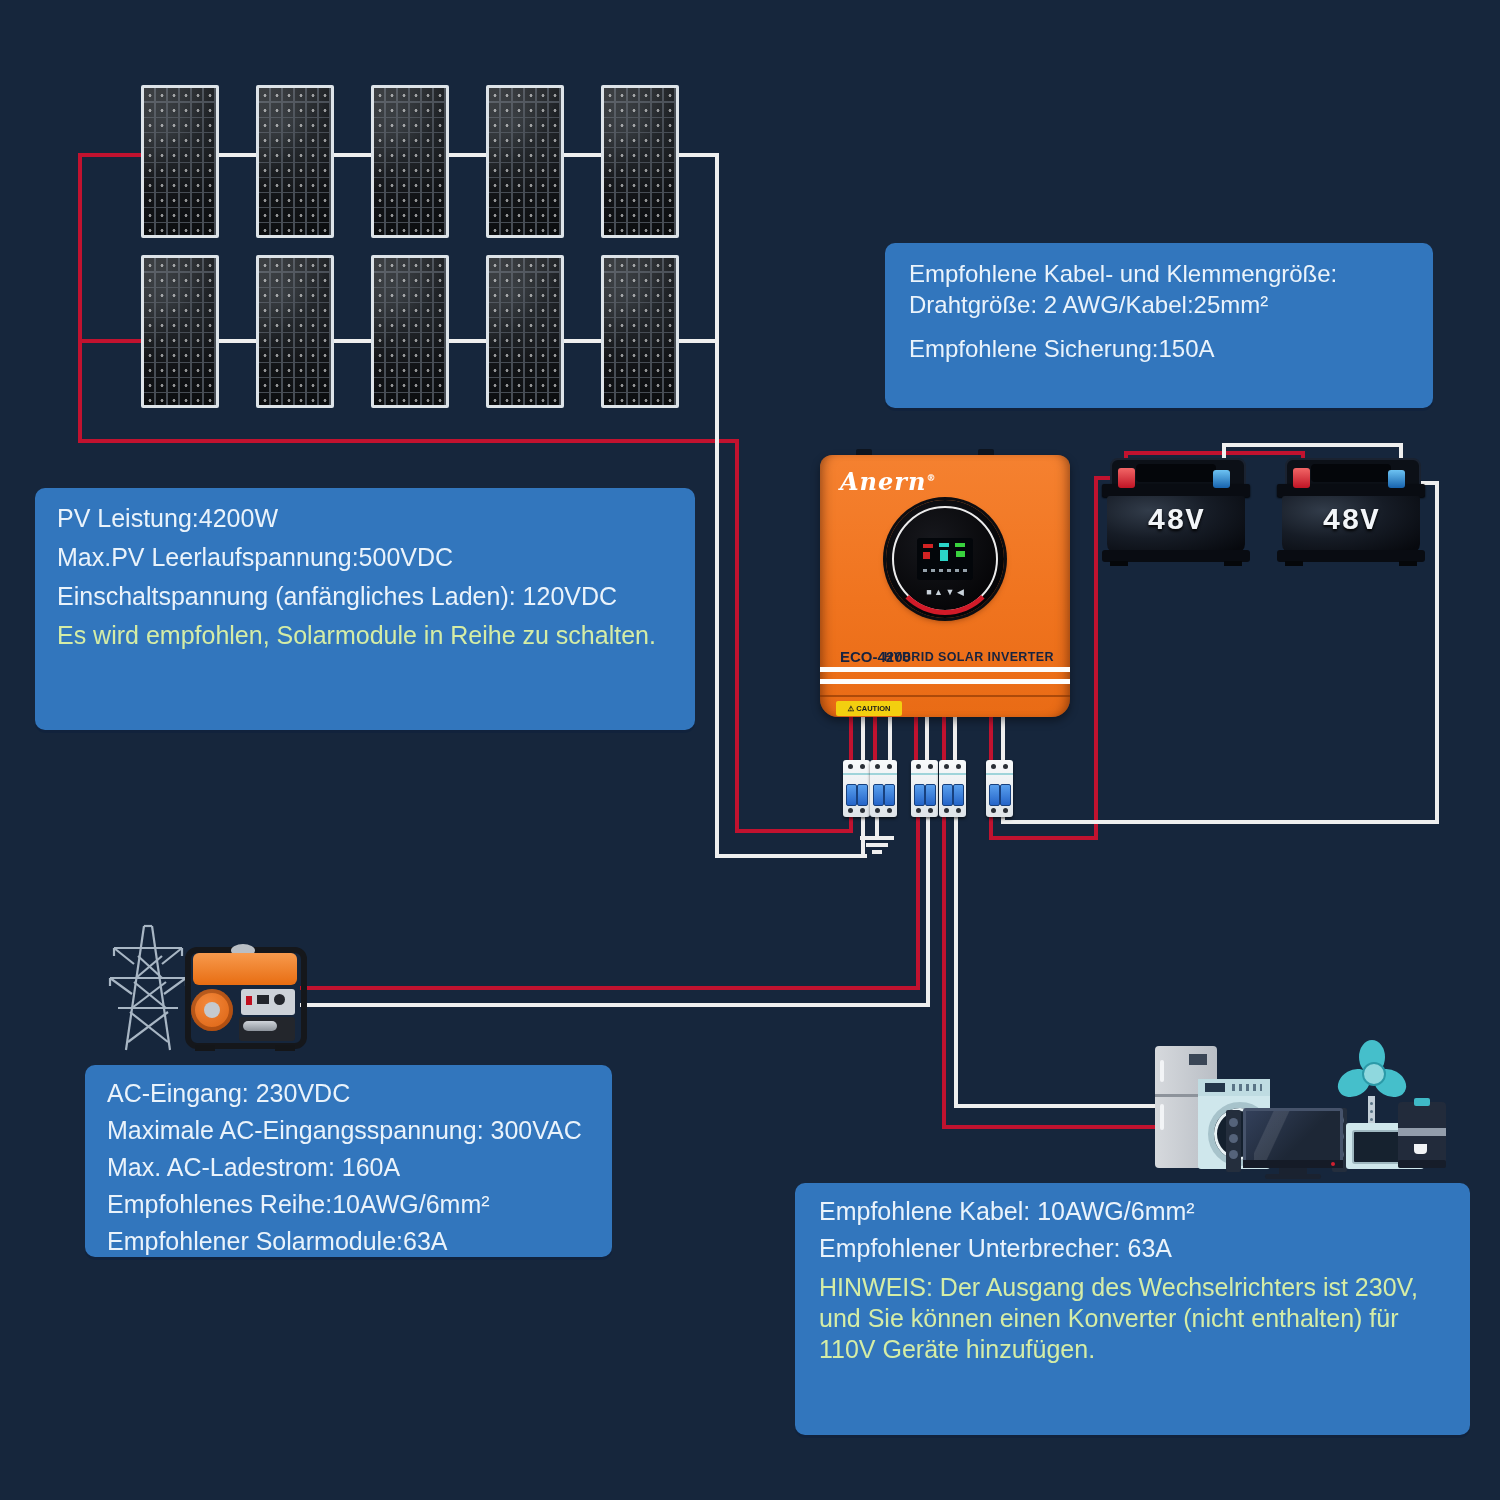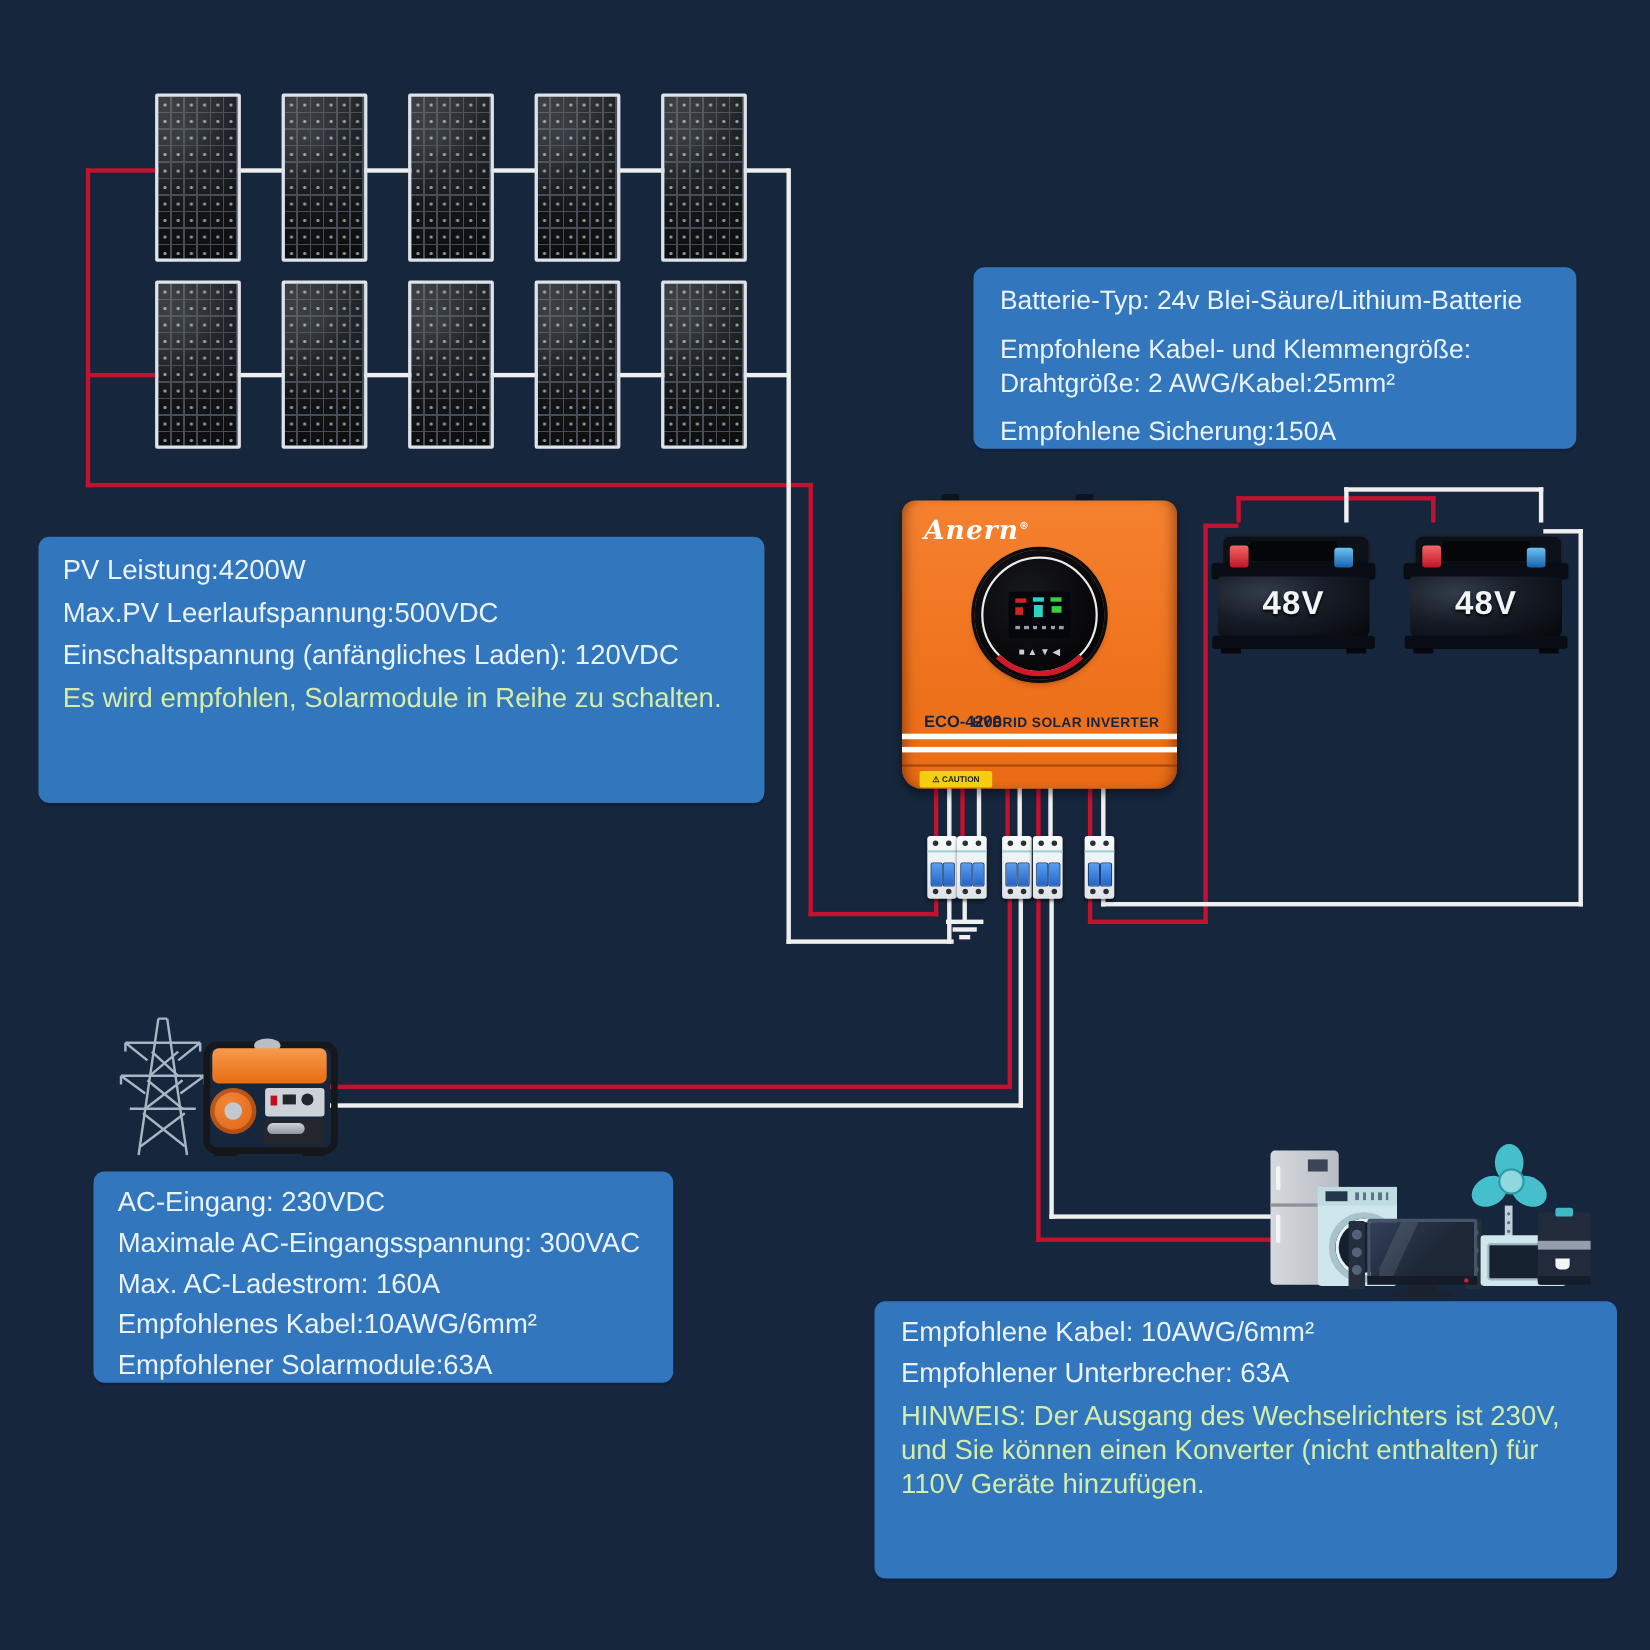--- a/index.html
+++ b/index.html
@@ -54,21 +54,21 @@
   #inv-lcd i{position:absolute;display:block;}
   #inv-btns{position:absolute;left:0;right:0;top:88px;display:flex;justify-content:center;gap:11px;
     color:#c9d2da;font-size:9px;line-height:9px;}
   #inv-model{position:absolute;left:20px;top:193px;font-size:15px;font-weight:bold;color:#17233f;}
   #inv-type{position:absolute;right:16px;top:195px;font-size:12.5px;font-weight:bold;color:#17233f;letter-spacing:.4px;}
   .invstripe{position:absolute;left:0;right:0;height:5px;background:#fdfdfd;}
   #inv-thinline{position:absolute;left:0;right:0;top:240px;height:2px;background:rgba(120,45,0,.55);}
   #inv-caution{position:absolute;left:16px;top:246px;width:66px;height:15px;background:#f3cf0f;
     border-radius:2px;font-size:7.5px;line-height:15px;color:#1c1c1c;text-align:center;font-weight:bold;}
   
-  .battery{position:absolute;top:476px;width:148px;height:118px;z-index:3;}
+  .battery{position:absolute;top:448px;width:148px;height:118px;z-index:3;font-family:Liberation Mono, monospace;}
   .battery i{position:absolute;display:block;}
   .bat-lid{left:8px;top:10px;width:132px;height:30px;background:#0c1017;border:2px solid #1a2230;border-radius:8px;}
   .bat-lid-in{left:34px;top:16px;width:80px;height:18px;background:#04060a;border-radius:4px;}
   .bat-rim{left:0;top:36px;width:148px;height:13px;background:#090c12;border-radius:2px;box-shadow:0 1px 2px #000;}
   .bat-body{left:5px;top:48px;width:138px;height:58px;border-radius:3px 3px 10px 10px;
     background:radial-gradient(ellipse at 30% 25%, #323c4a 0%, #161c26 45%, #07090e 90%);}
   .bat-rim2{left:0;top:102px;width:148px;height:12px;background:#090c12;border-radius:3px;}
   .bat-ft1{left:8px;top:113px;width:18px;height:5px;background:#05070a;}
   .bat-ft2{left:122px;top:113px;width:18px;height:5px;background:#05070a;}
   .term{top:20px;width:17px;height:20px;border-radius:3px;}
@@ -400,38 +400,37 @@
     <i class="ctl"></i>
   </div>
   <div class="app" id="coffee">
     <i class="cap"></i>
     <i class="band"></i>
     <i class="cup"></i>
     <i class="base"></i>
   </div>
 
   <div class="infobox" id="box-battery">
-    <div class="ln">Batterie-Typ: 24v Blei-Säure/Lithium-Batterie</div>
     <div class="ln">Empfohlene Kabel- und Klemmengröße:
 Drahtgröße: 2 AWG/Kabel:25mm²</div>
     <div class="ln">Empfohlene Sicherung:150A</div>
   </div>
 
   <div class="infobox" id="box-pv">
     <div class="ln">PV Leistung:4200W</div>
     <div class="ln">Max.PV Leerlaufspannung:500VDC</div>
     <div class="ln">Einschaltspannung (anfängliches Laden): 120VDC</div>
     <div class="ln green">Es wird empfohlen, Solarmodule in Reihe zu schalten.</div>
   </div>
 
   <div class="infobox" id="box-acin">
     <div class="ln">AC-Eingang: 230VDC</div>
     <div class="ln">Maximale AC-Eingangsspannung: 300VAC</div>
     <div class="ln">Max. AC-Ladestrom: 160A</div>
-    <div class="ln">Empfohlenes Kabel:10AWG/6mm²</div>
+    <div class="ln">Empfohlenes Reihe:10AWG/6mm²</div>
     <div class="ln">Empfohlener Solarmodule:63A</div>
   </div>
 
   <div class="infobox" id="box-acout">
     <div class="ln">Empfohlene Kabel: 10AWG/6mm²</div>
     <div class="ln">Empfohlener Unterbrecher: 63A</div>
     <div class="ln green note">HINWEIS: Der Ausgang des Wechselrichters ist 230V, und Sie können einen Konverter (nicht enthalten) für 110V Geräte hinzufügen.</div>
   </div>
 
 </div>

